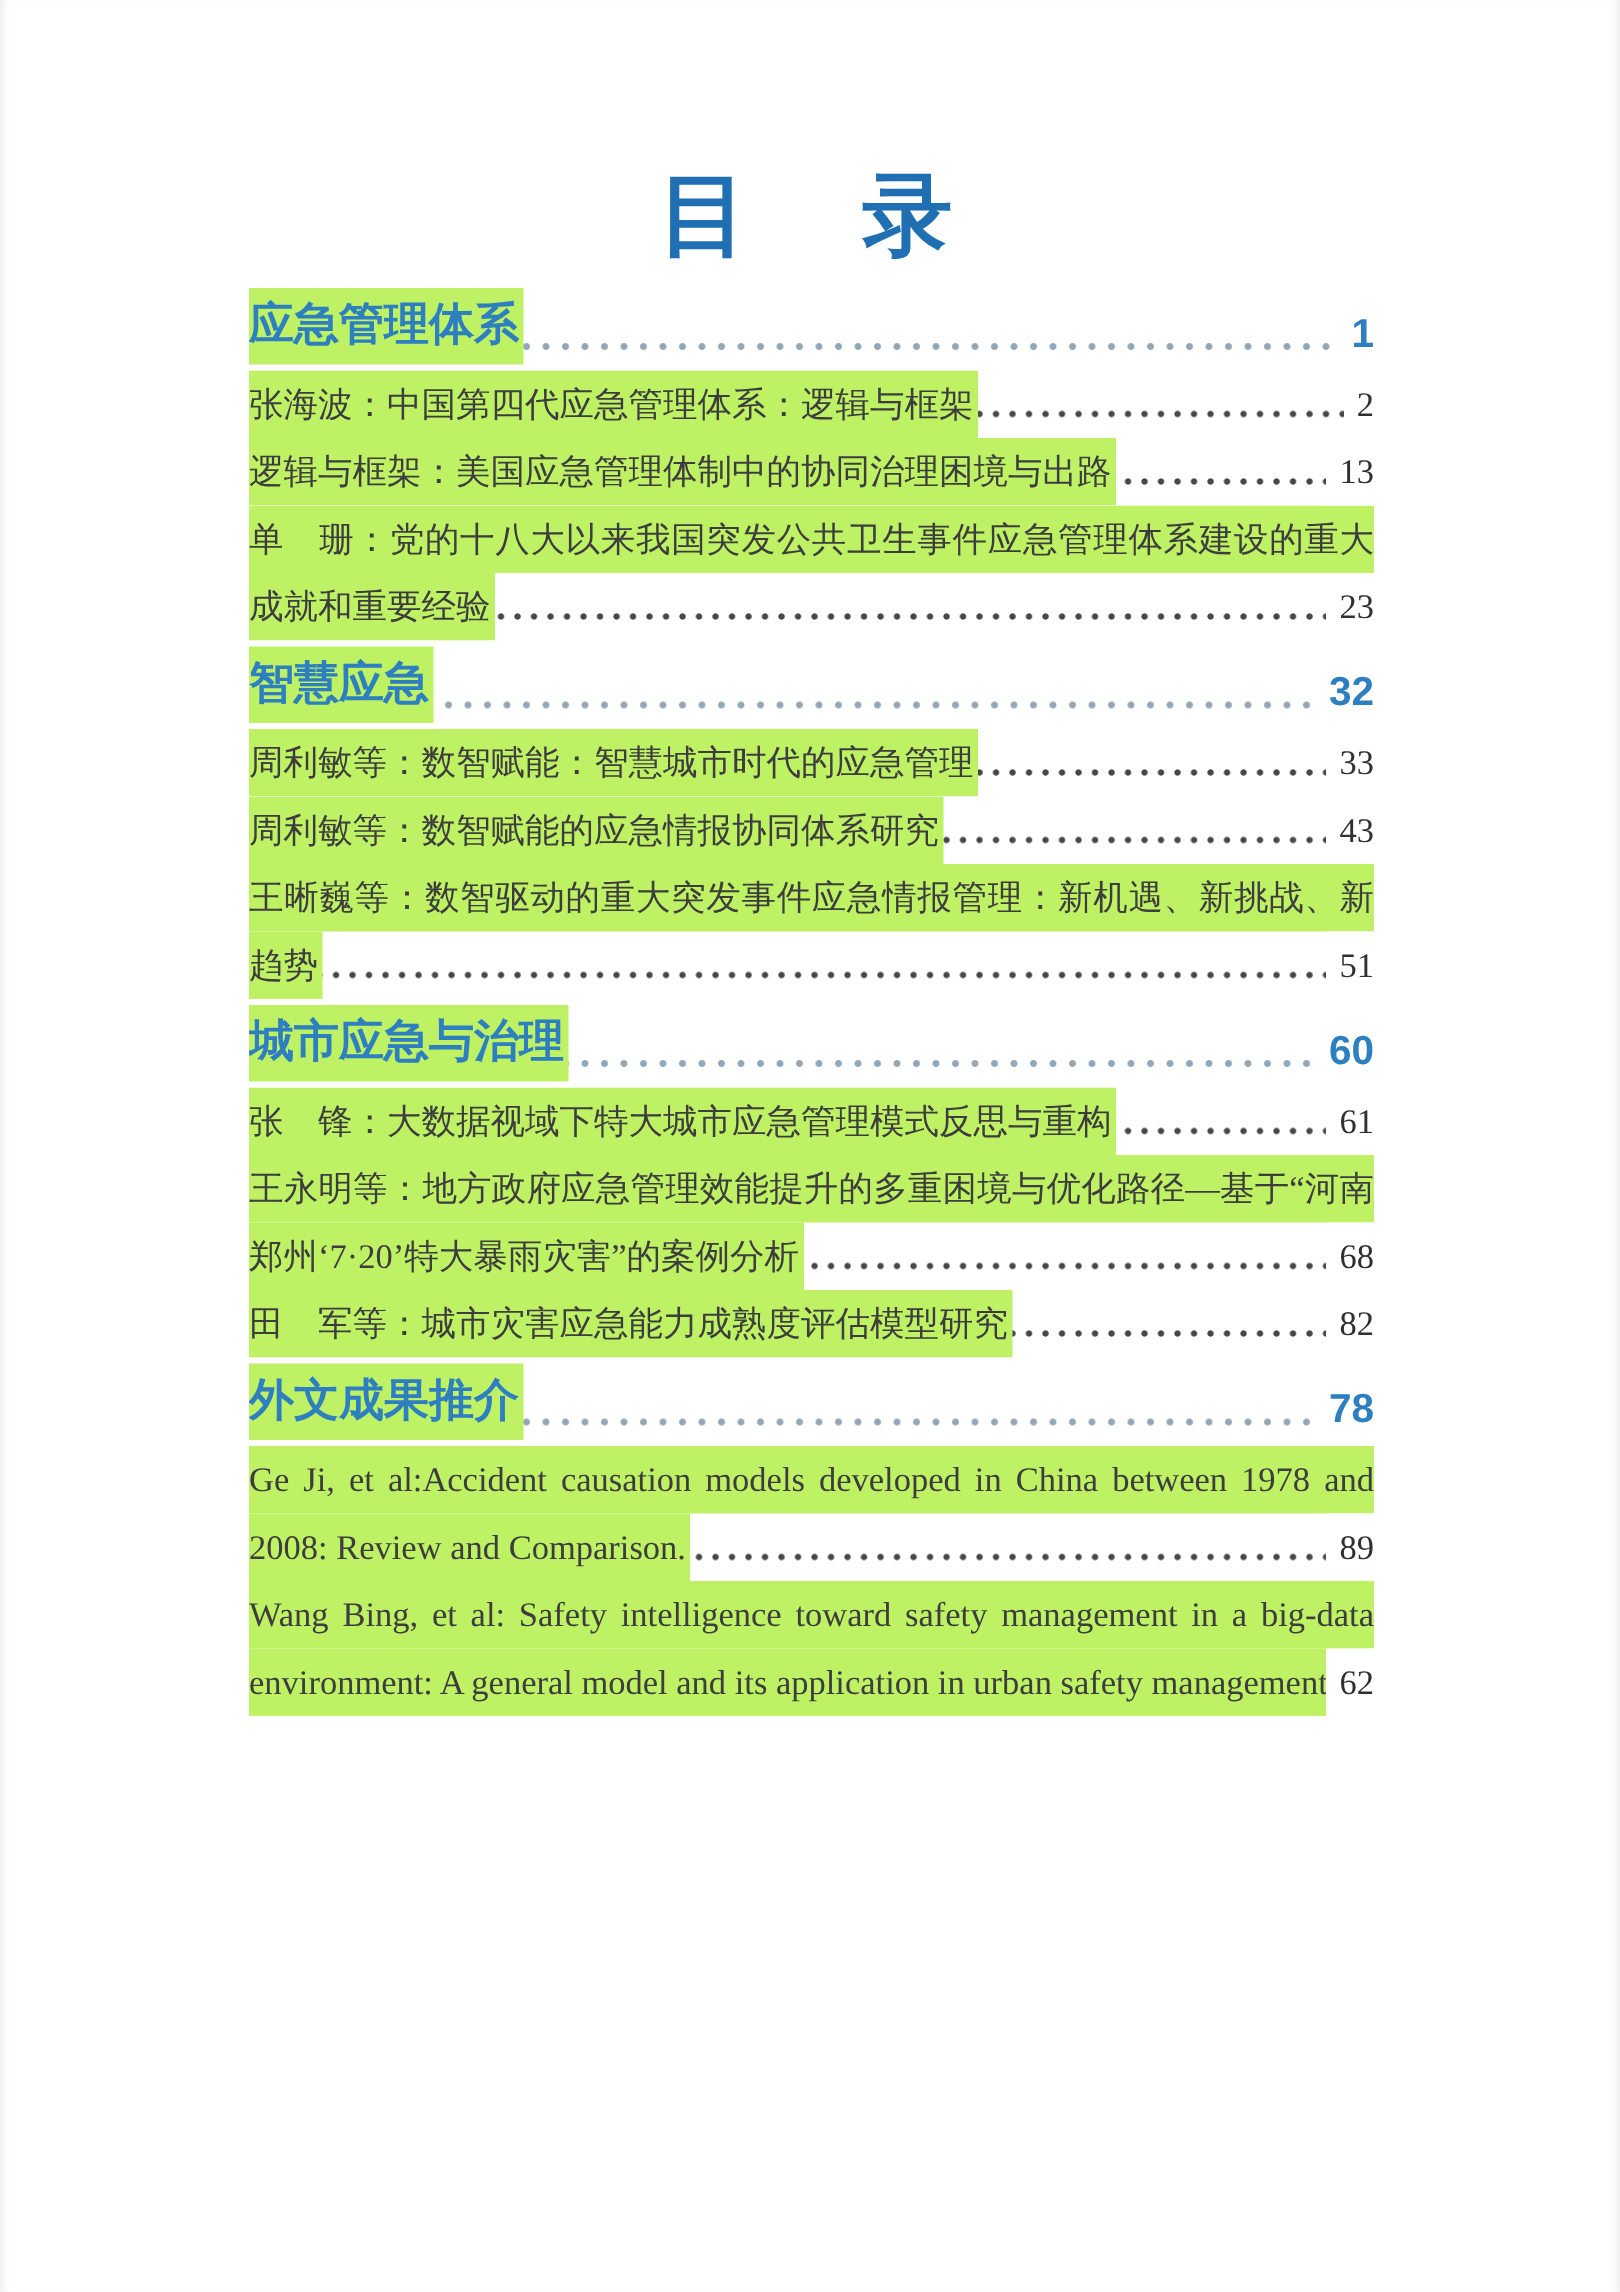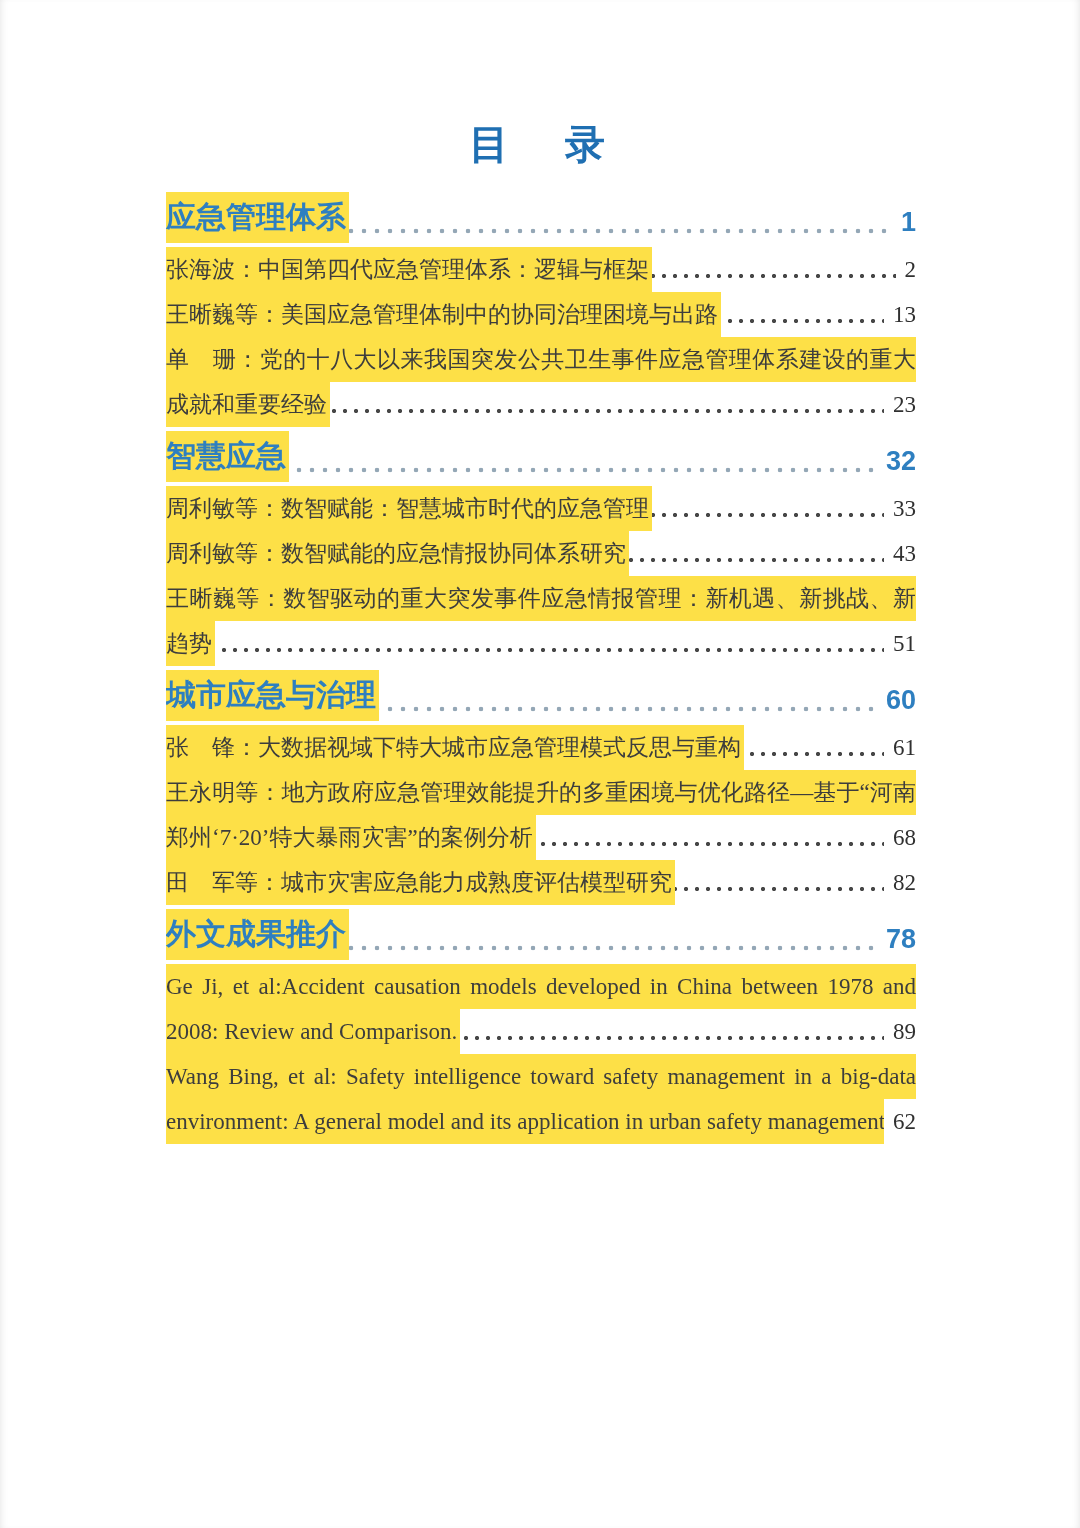--- a/index.html
+++ b/index.html
@@ -17,21 +17,21 @@
     overflow: hidden;
     font-family: "Liberation Serif", "DejaVu Serif", serif;
     
     box-shadow: inset 6px 0 8px -6px rgba(0,0,0,0.12), inset -6px 0 8px -6px rgba(0,0,0,0.12);
   }
   .doc-title {
     margin: 0 0 16px 0;
     text-align: center;
     font-family: "Liberation Sans", "DejaVu Sans", sans-serif;
     font-weight: bold;
-    font-size: 40px;
+    font-size: 60px;
     line-height: 64px;
     letter-spacing: 8px;
     color: #1f6fb2;
   }
   .toc-section { margin: 0; }
 
   
   .row {
     position: relative;
     overflow: hidden;
@@ -49,21 +49,21 @@
     background-image: radial-gradient(circle at 3px 3px, #94a7b6 2px, rgba(0,0,0,0) 2.6px);
     background-size: 13px 6px;
   }
   .leader-entry {
     background-image: radial-gradient(circle at 3px 3px, #474747 1.8px, rgba(0,0,0,0) 2.4px);
     background-size: 11px 6px;
   }
   .row-text {
     position: relative;
     z-index: 1;
-    background: #fde047;
+    background: #bef264;
     padding: 10px 3px 10px 0;
   }
   .page-num {
     position: absolute;
     right: 0;
     bottom: 0;
     z-index: 2;
     background: #ffffff;
     padding-left: 9px;
   }
@@ -111,21 +111,21 @@
       <span class="row-text">应急管理体系</span>
       <span class="page-num">1</span>
     </div>
     <div class="row entry">
       <span class="leader leader-entry"></span>
       <span class="row-text">张海波：中国第四代应急管理体系：逻辑与框架</span>
       <span class="page-num">2</span>
     </div>
     <div class="row entry">
       <span class="leader leader-entry"></span>
-      <span class="row-text">王晰巍等：美国应急管理体制中的协同治理困境与出路</span>
+      <span class="row-text">逻辑与框架：美国应急管理体制中的协同治理困境与出路</span>
       <span class="page-num">13</span>
     </div>
     <div class="row entry">
       <span class="leader leader-entry"></span>
       <span class="row-text">单　珊：党的十八大以来我国突发公共卫生事件应急管理体系建设的重大成就和重要经验</span>
       <span class="page-num">23</span>
     </div>
   </section>
 
   <section class="toc-section">

